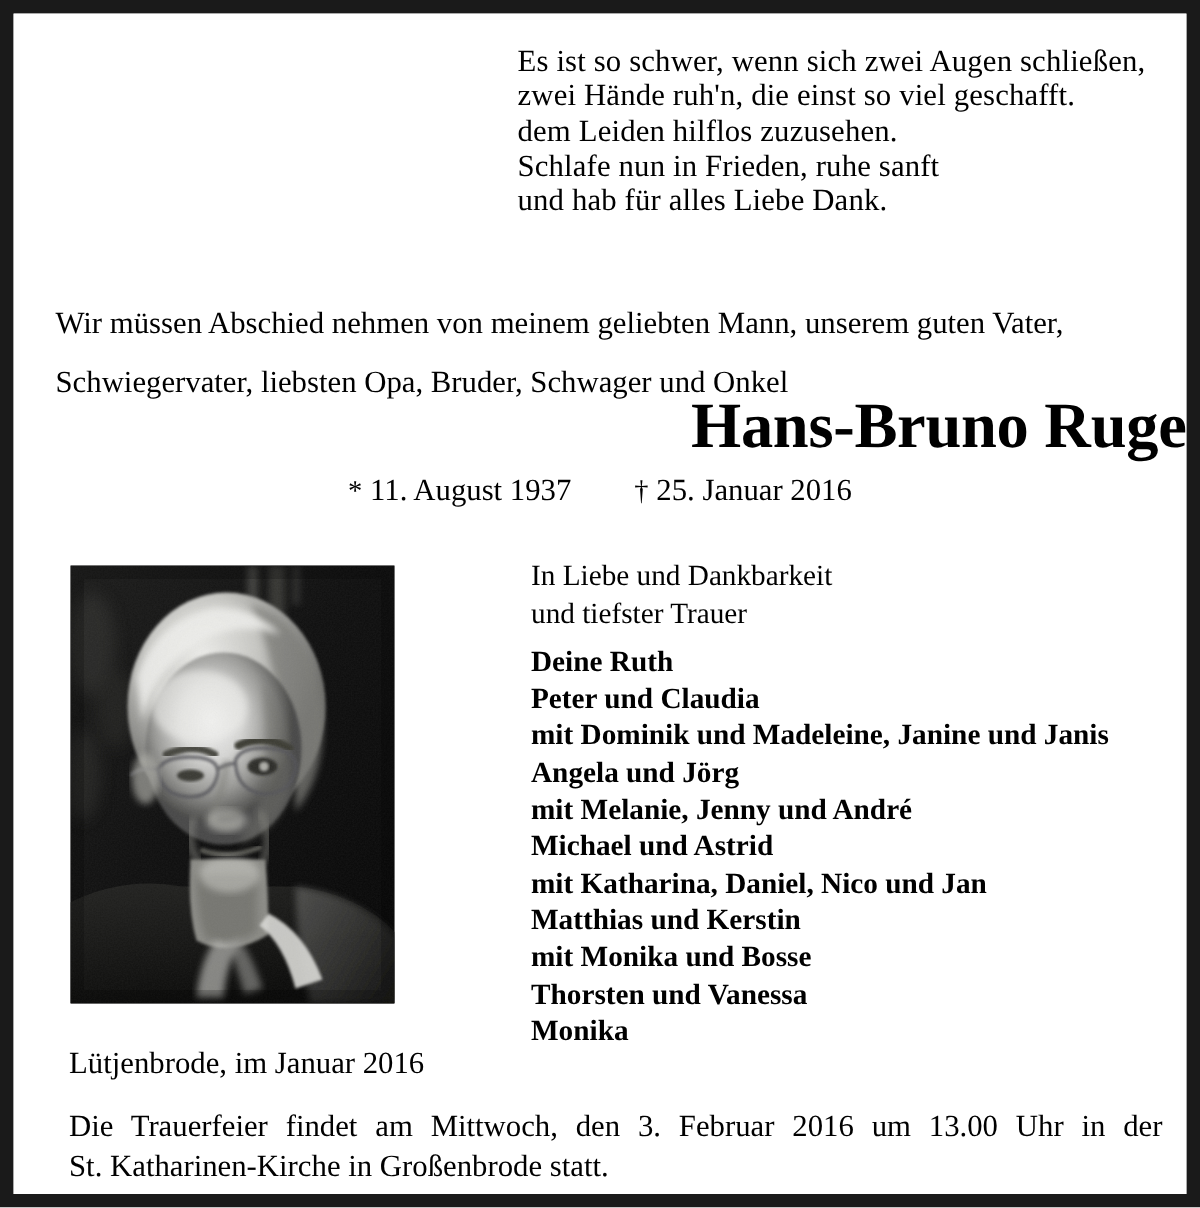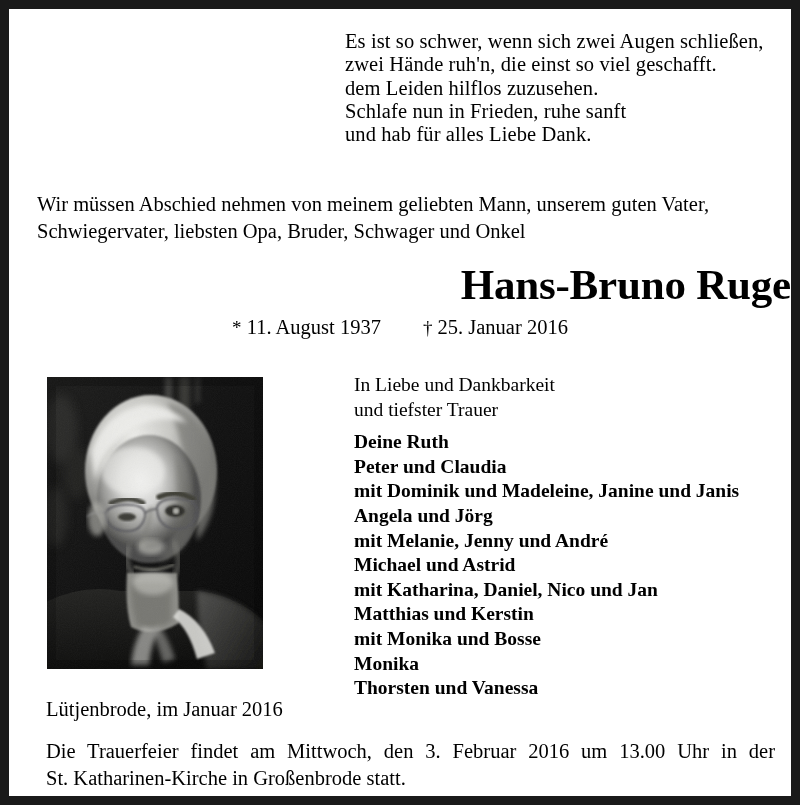--- a/index.html
+++ b/index.html
@@ -48,21 +48,21 @@
 
   
   .intro {
     position: absolute;
     left: 28px;
     top: 182px;
     width: 740px;
     font-size: 20.5px;
     line-height: 27px;
   }
-  .intro .iline { display: block; white-space: nowrap; }
+  .intro .iline { display: block; white-space: nowrap; margin-top: 12px; }
 
   
   .name {
     position: absolute;
     left: 0;
     top: 252px;
     width: 100%;
     text-align: right;
     font-weight: bold;
     font-size: 43px;
@@ -281,22 +281,22 @@
       <span class="gap"></span>
       <span class="fam">Deine Ruth</span>
       <span class="fam">Peter und Claudia</span>
       <span class="fam">mit Dominik und Madeleine, Janine und Janis</span>
       <span class="fam">Angela und Jörg</span>
       <span class="fam">mit Melanie, Jenny und André</span>
       <span class="fam">Michael und Astrid</span>
       <span class="fam">mit Katharina, Daniel, Nico und Jan</span>
       <span class="fam">Matthias und Kerstin</span>
       <span class="fam">mit Monika und Bosse</span>
+      <span class="fam">Thorsten und Vanessa</span>
       <span class="fam">Monika</span>
-      <span class="fam">Thorsten und Vanessa</span>
     </div>
 
     <div class="placeline">Lütjenbrode, im Januar 2016</div>
 
     <div class="ceremony">
       <span class="cline justify">Die Trauerfeier findet am Mittwoch, den 3. Februar 2016 um 13.00 Uhr in der</span>
       <span class="cline last">St. Katharinen-Kirche in Großenbrode statt.</span>
     </div>
 
   </div>

